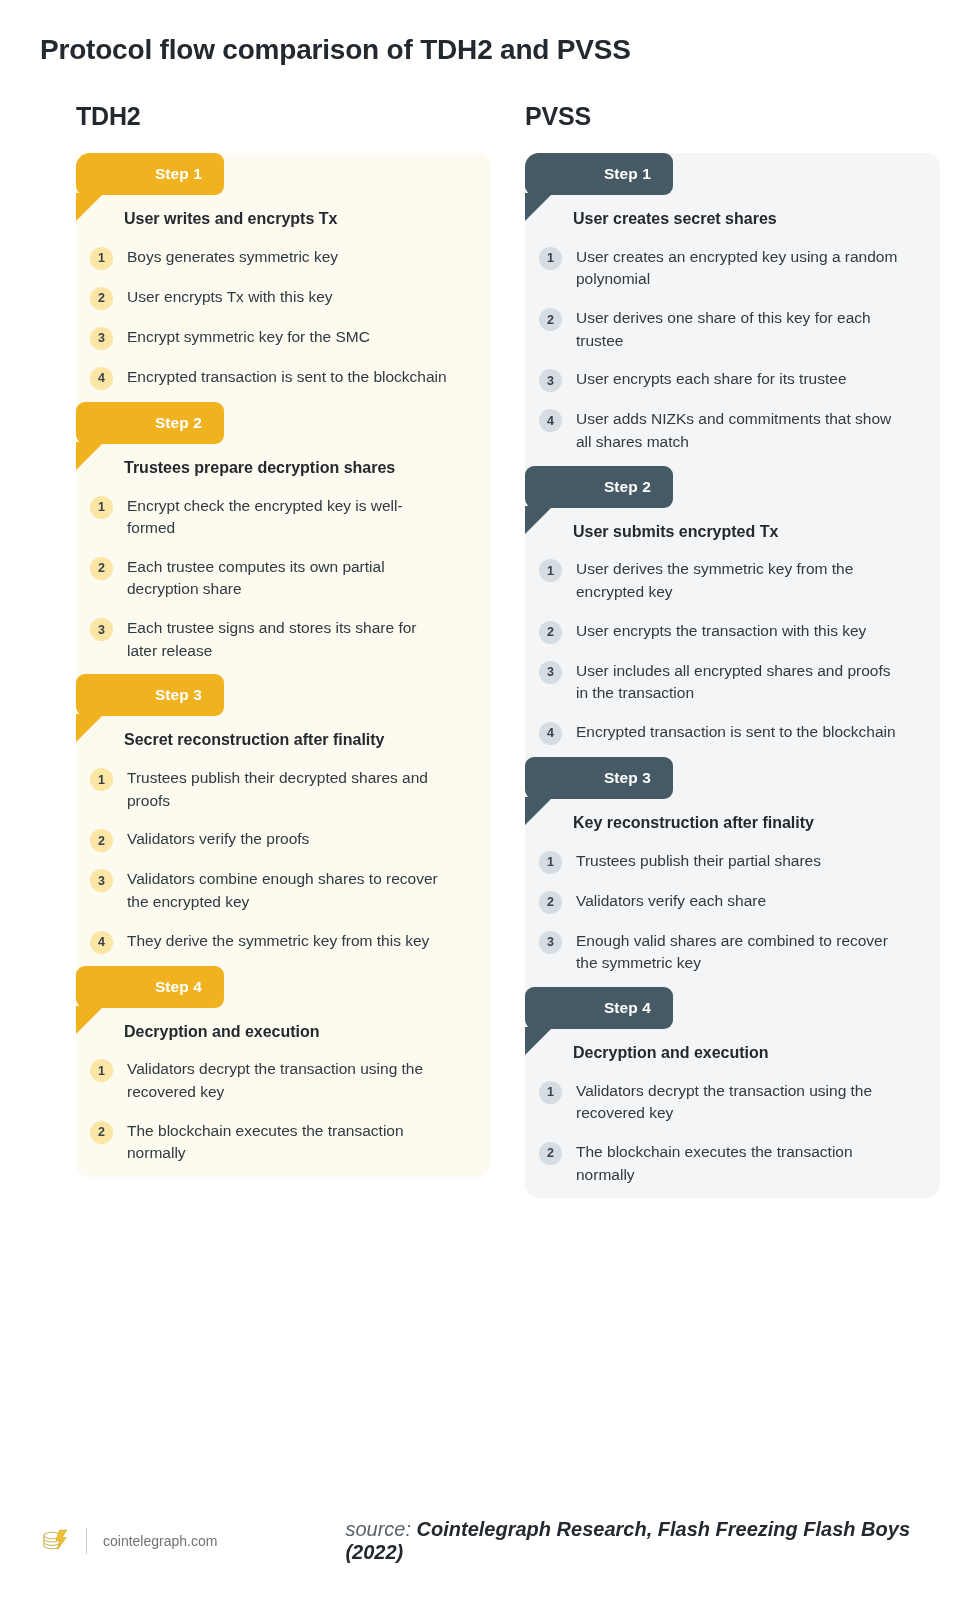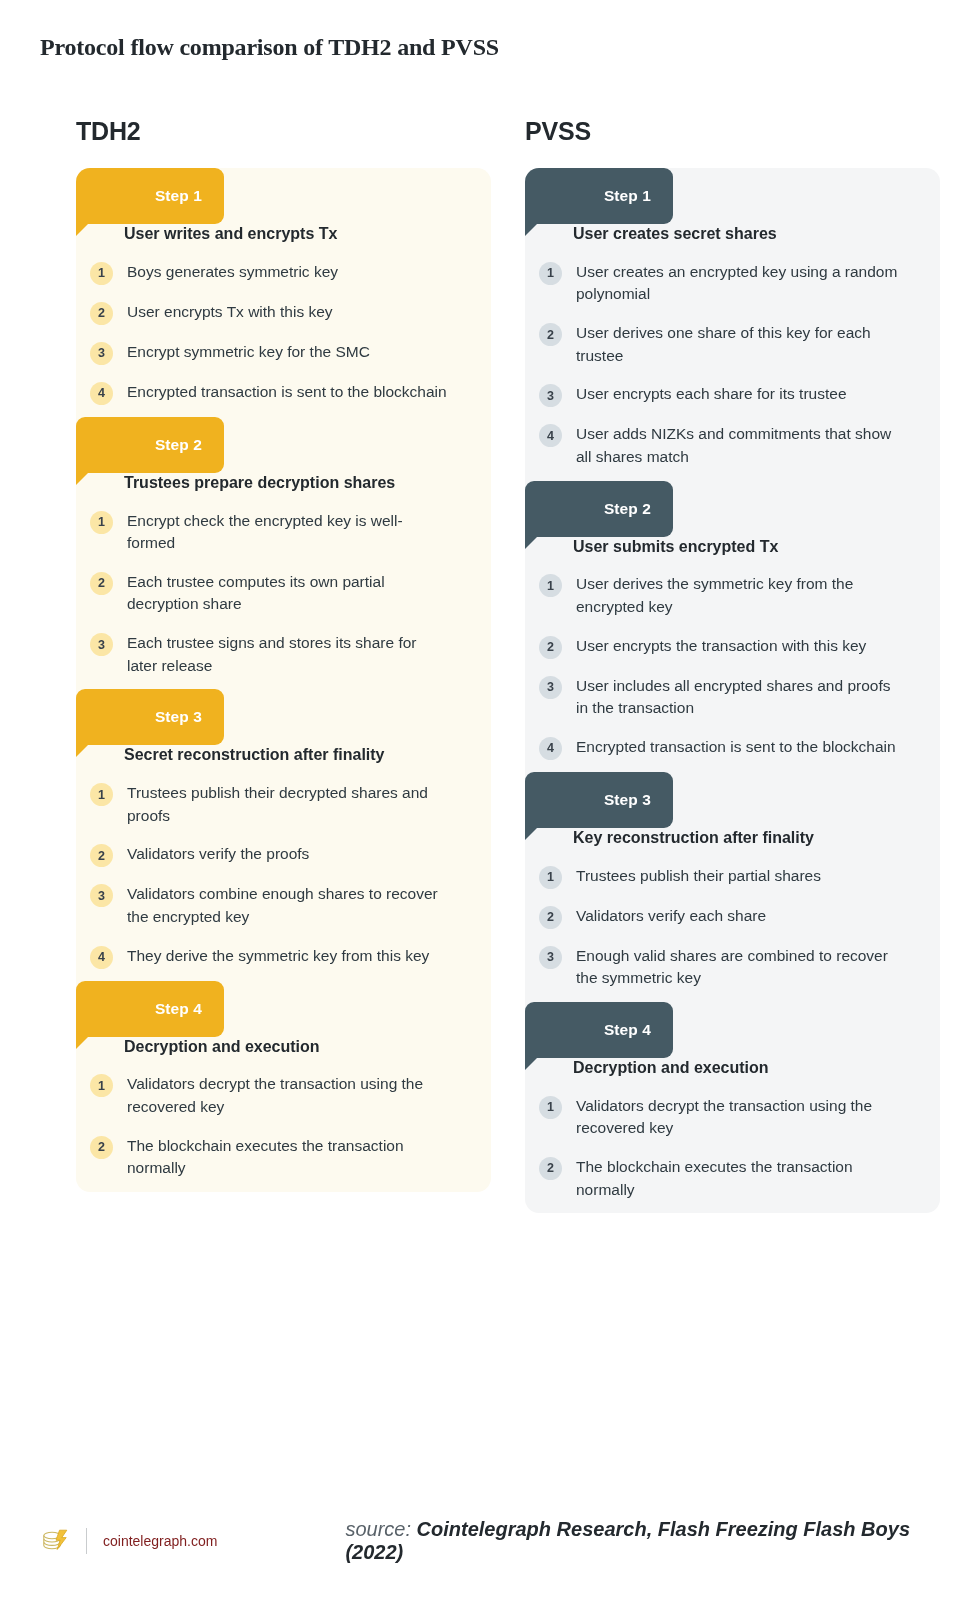--- a/index.html
+++ b/index.html
@@ -15,26 +15,25 @@
 
   .page {
     position: relative;
     width: 980px;
     height: 1600px;
     padding: 34px 40px 0 40px;
   }
 
   
   .main-title {
-    font-size: 24px;
+    font-size: 28px;
     font-weight: bold;
     color: #23292e;
     letter-spacing: -0.2px;
-    margin-bottom: 56px;
-    font-family: Liberation Serif, serif;
+    margin-bottom: 36px;
   }
 
   
   .columns {
     display: flex;
     gap: 34px;
     align-items: flex-start;
     margin-left: 36px;
   }
 
@@ -59,21 +58,21 @@
 
   
   .step-block { position: relative; padding-bottom: 12px; }
 
   .tab-wrap { position: relative; height: 56px; }
 
   .tab {
     position: absolute;
     left: 0;
     top: 0;
-    height: 56px;
+    height: 42px;
     min-width: 148px;
     border-radius: 9px;
     display: flex;
     align-items: center;
     justify-content: flex-end;
     padding: 0 22px 0 16px;
   }
   .tab-yellow { background: #f0b21f; }
   .tab-slate  { background: #455a64; }
 
@@ -158,21 +157,21 @@
 
   .brand-divider {
     width: 1px;
     height: 26px;
     background: #c9ccce;
     margin: 0 16px;
   }
 
   .brand-name {
     font-size: 14px;
-    color: #7f1d1d;
+    color: #737373;
   }
 
   .source {
     margin-left: 128px;
     font-size: 20px;
     color: #3b454b;
     font-style: italic;
   }
   .source-prefix { font-style: italic; color: #596269; }
   .source-text { font-weight: bold; font-style: italic; color: #23292e; }

